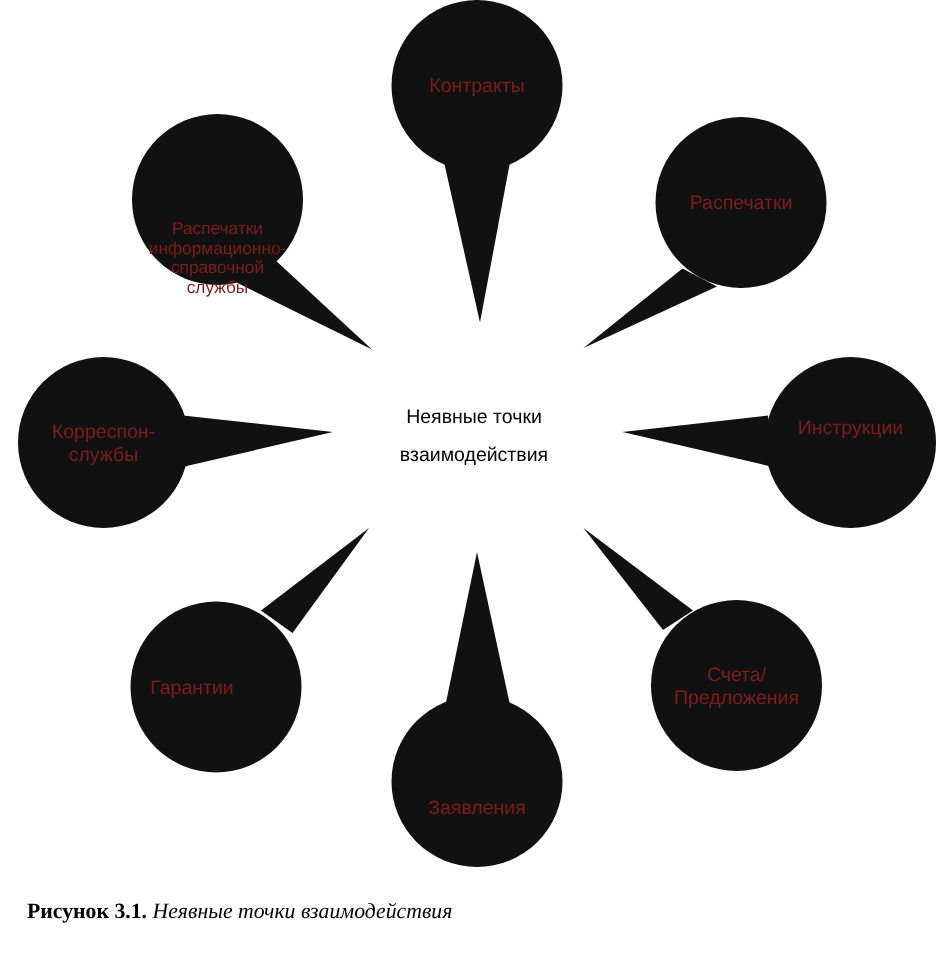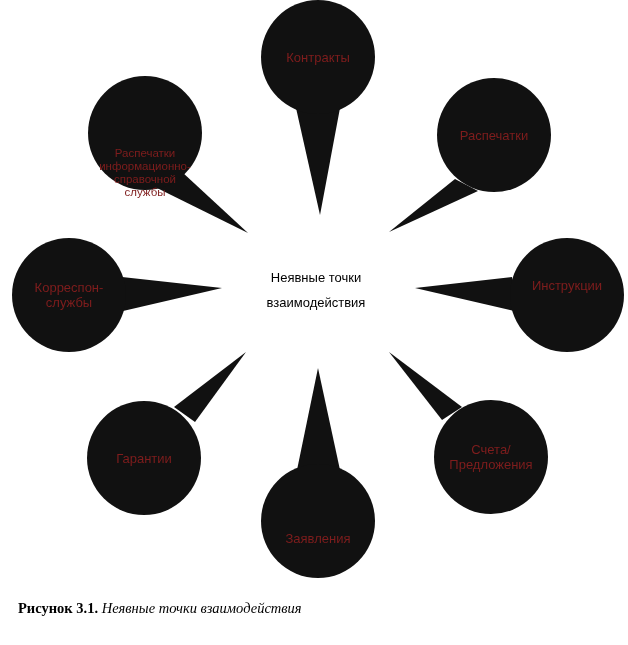--- a/index.html
+++ b/index.html
@@ -96,21 +96,21 @@
   <div id="center-label" style="left: 316px; top: 290px;">Неявные точки
 взаимодействия</div>
 
   <div id="labels">
       <div class="node-label" style="left: 318px; top: 57px;">Контракты</div>
       <div class="node-label" style="left: 494px; top: 135px;">Распечатки</div>
       <div class="node-label" style="left: 567px; top: 285px;">Инструкции</div>
       <div class="node-label" style="left: 491px; top: 457px;">Счета/
 Предложения</div>
       <div class="node-label" style="left: 318px; top: 538px;">Заявления</div>
-      <div class="node-label" style="left: 144px; top: 458px;">Гарантии</div>
+      <div class="node-label" style="left: 128px; top: 458px;">Гарантии</div>
       <div class="node-label" style="left: 69px; top: 295px;">Корреспон-
 службы</div>
       <div class="node-label small" style="left: 145px; top: 133px;">Распечатки
 информационно-
 справочной
 службы</div>
     </div>
 </div>
 
 <div id="caption">

